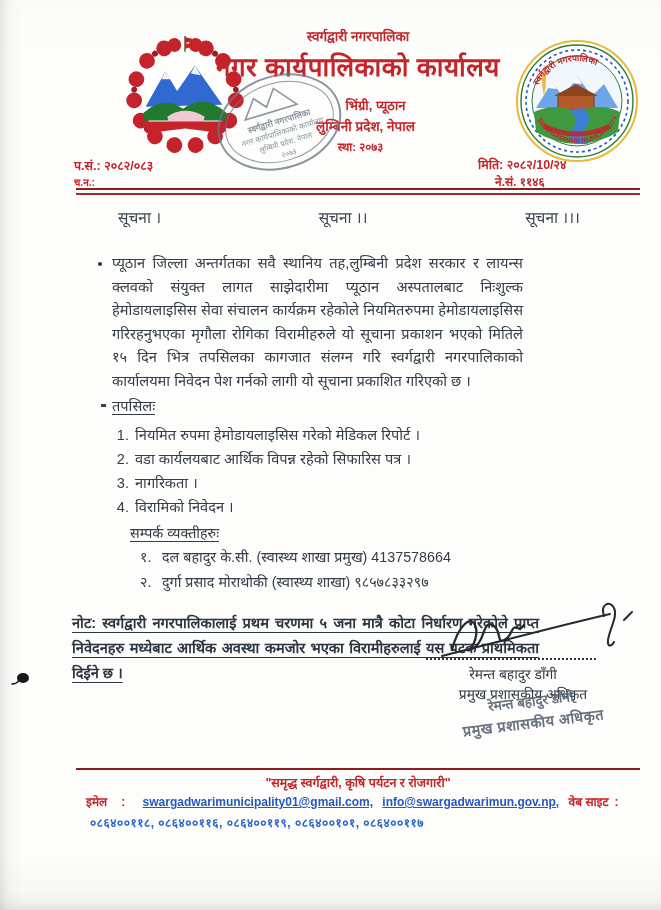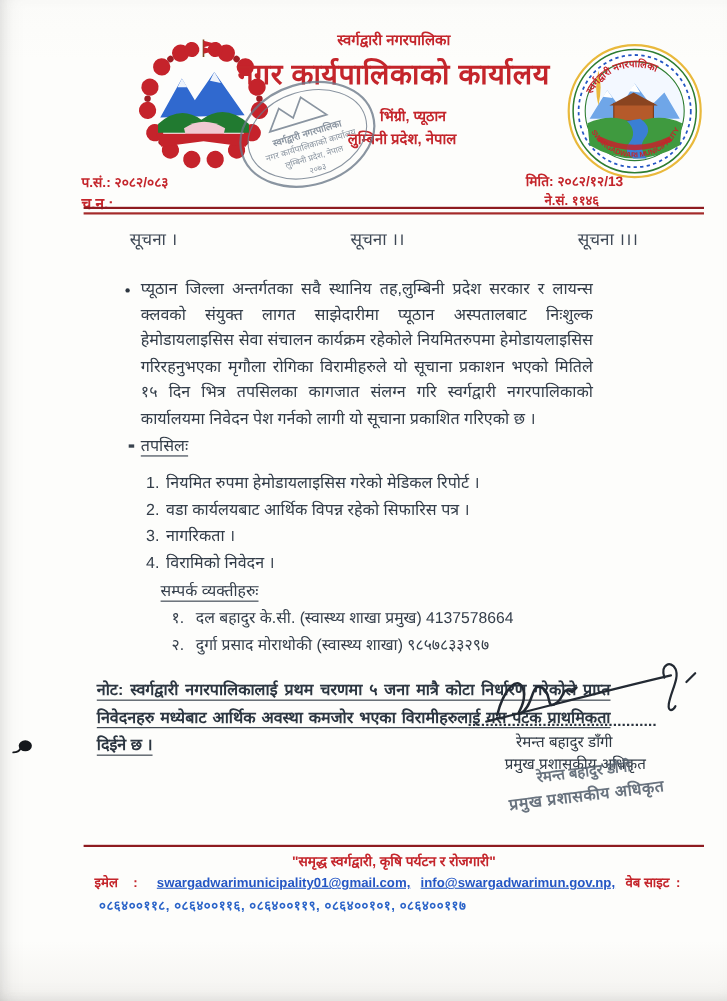--- a/index.html
+++ b/index.html
@@ -19,37 +19,37 @@
   .addr2{top:117px;left:0;width:100%;text-align:center;font-size:13.5px;font-weight:bold;color:#c4252b;padding-left:70px;box-sizing:border-box;}
   .estd{top:139px;left:0;width:100%;text-align:center;font-size:11.5px;font-weight:bold;color:#c4252b;padding-left:60px;box-sizing:border-box;}
 
   .emblem-left{top:34px;left:126px;width:118px;height:124px;}
   .logo-right{top:38px;left:514px;width:126px;height:126px;}
 
   .stamp-hdr{top:72px;left:214px;width:132px;height:104px;transform:rotate(-17deg);opacity:.78;color:#6b7888;}
   .stamp-hdr svg{width:100%;height:100%;}
 
   .meta-left1{top:157px;left:74px;font-size:12.5px;font-weight:bold;color:#c4252b;}
-  .meta-left2{top:175px;left:74px;font-size:14px;font-weight:bold;color:#c4252b;text-align:right;}
+  .meta-left2{top:175px;left:74px;font-size:10px;font-weight:bold;color:#c4252b;text-align:right;}
   .meta-right1{top:156px;left:478px;font-size:12.5px;font-weight:bold;color:#c4252b;}
   .meta-right2{top:173px;left:495px;font-size:12px;font-weight:bold;color:#c4252b;}
 
   .rule{top:188px;left:76px;width:564px;height:3px;border-top:2.5px solid #8e1b20;border-bottom:2px solid #a42a2a;}
 
   
   .notices{top:206px;left:118px;width:462px;display:flex;justify-content:space-between;font-size:15.5px;color:#3d4754;}
   .notice-item{white-space:nowrap;}
 
   
-  .doc-body{top:252px;left:0;width:605px;padding-left:16px;}
+  .doc-body{top:252px;left:0;width:605px;}
   .para-wrap{position:relative;margin:0 82px 0 112px;}
   .para-bullet{position:absolute;left:-14px;top:10px;width:4px;height:4px;background:#2c353f;border-radius:50%;}
   .para{font-size:14.6px;line-height:23.5px;text-align:justify;margin:0;}
   .loc-line{font-weight:bold;font-size:14.6px;line-height:23.5px;margin:0 82px 0 112px;color:#2f3944;}
-  .tapasil{position:relative;margin:2px 82px 10px 112px;font-size:14.6px;line-height:23px;}
+  .tapasil{position:relative;margin:2px 82px 5px 112px;font-size:14.6px;line-height:23px;}
   .tapasil .lbl{border-bottom:1.5px solid #333d49;}
   .tapasil .tick{position:absolute;left:-11px;top:9px;width:5px;height:3px;background:#39434e;}
   .tapasil-list{margin:1px 82px 0 112px;padding-left:21px;font-size:14.6px;line-height:24px;}
   .tapasil-list li{padding-left:2px;}
   .contacts-label{margin:3px 82px 0 130px;font-size:14.3px;line-height:22px;}
   .contacts-label .lbl{border-bottom:1.5px solid #333d49;}
   .contact-row{margin:2px 82px 0 140px;font-size:14.3px;line-height:23px;display:flex;}
   .contact-num{width:22px;flex:none;}
   .note{margin:17px 66px 0 72px;font-size:14.6px;line-height:25px;font-weight:bold;color:#2c3641;text-align:justify;text-decoration:underline;text-underline-offset:4px;}
 
@@ -140,41 +140,42 @@
       </defs>
       <text font-size="9" fill="#c5232b" font-weight="bold"><textPath href="#arcTop" startOffset="14%">स्वर्गद्वारी नगरपालिका</textPath></text>
       <text font-size="6.5" fill="#c5232b" font-weight="bold"><textPath href="#arcBot" startOffset="16%">SWARGADWARI MUNICIPALITY</textPath></text>
     </svg>
   </div>
 
   <div class="abs org-top">स्वर्गद्वारी नगरपालिका</div>
   <div class="abs office-title">नगर कार्यपालिकाको कार्यालय</div>
   <div class="abs addr1">भिंग्री, प्यूठान</div>
   <div class="abs addr2">लुम्बिनी प्रदेश, नेपाल</div>
+  <div class="abs estd">स्था: २०७३</div>
 
   <div class="abs stamp-hdr">
     <svg viewBox="0 0 132 104">
       <ellipse cx="66" cy="50" rx="62" ry="46" fill="none" stroke="#6b7888" stroke-width="2"></ellipse>
       <ellipse cx="66" cy="50" rx="55" ry="39" fill="none" stroke="#6b7888" stroke-width="1"></ellipse>
       <path d="M34 38 L48 20 L58 32 L70 16 L88 38 Z" fill="none" stroke="#6b7888" stroke-width="1.6"></path>
       <text x="66" y="52" text-anchor="middle" font-size="8.5" fill="#6b7888" font-weight="bold">स्वर्गद्वारी नगरपालिका</text>
       <text x="66" y="63" text-anchor="middle" font-size="8" fill="#6b7888">नगर कार्यपालिकाको कार्यालय</text>
       <text x="66" y="74" text-anchor="middle" font-size="7.5" fill="#6b7888">लुम्बिनी प्रदेश, नेपाल</text>
       <text x="66" y="85" text-anchor="middle" font-size="7.5" fill="#6b7888">२०७३</text>
     </svg>
   </div>
 
   <div class="abs meta-left1">
     <span>प.सं.:</span>
     <span>२०८२/०८३</span>
   </div>
   <div class="abs meta-left2">च.न.:</div>
   <div class="abs meta-right1">
     <span>मिति:</span>
-    <span>२०८२/१२/13</span>
+    <span>२०८२/10/२४</span>
   </div>
   <div class="abs meta-right2">
     <span>ने.सं.</span>
     <span>११४६</span>
   </div>
 
   <div class="abs rule"></div>
 
   <div class="abs notices">
     <span class="notice-item">सूचना ।</span>

